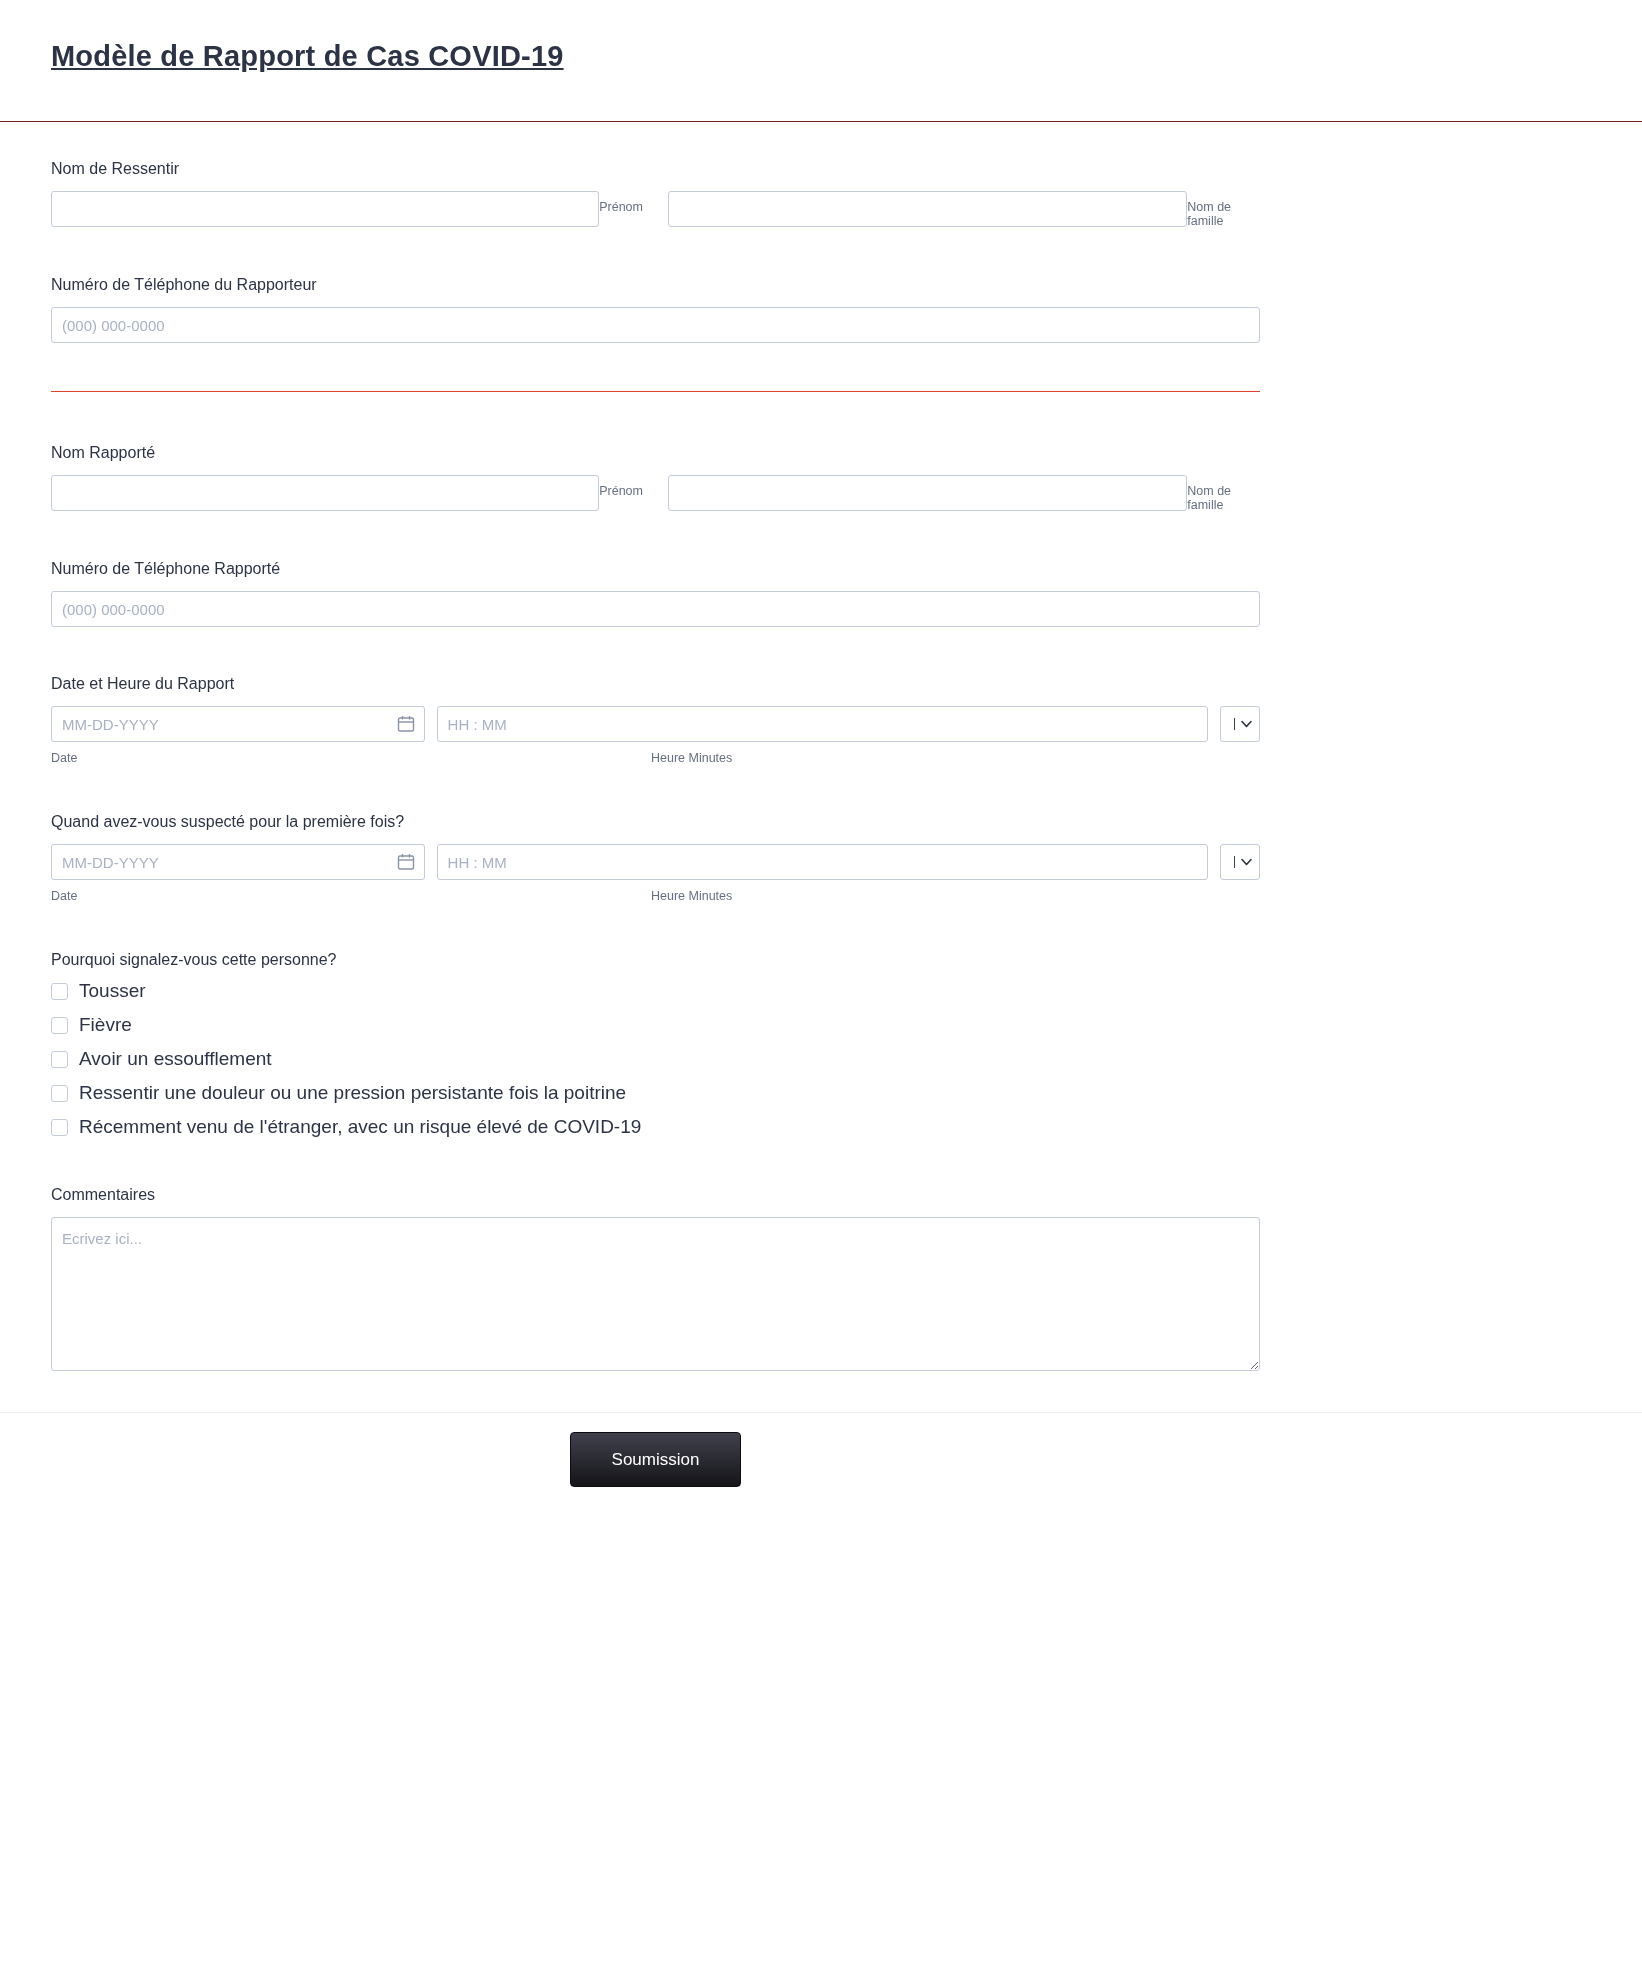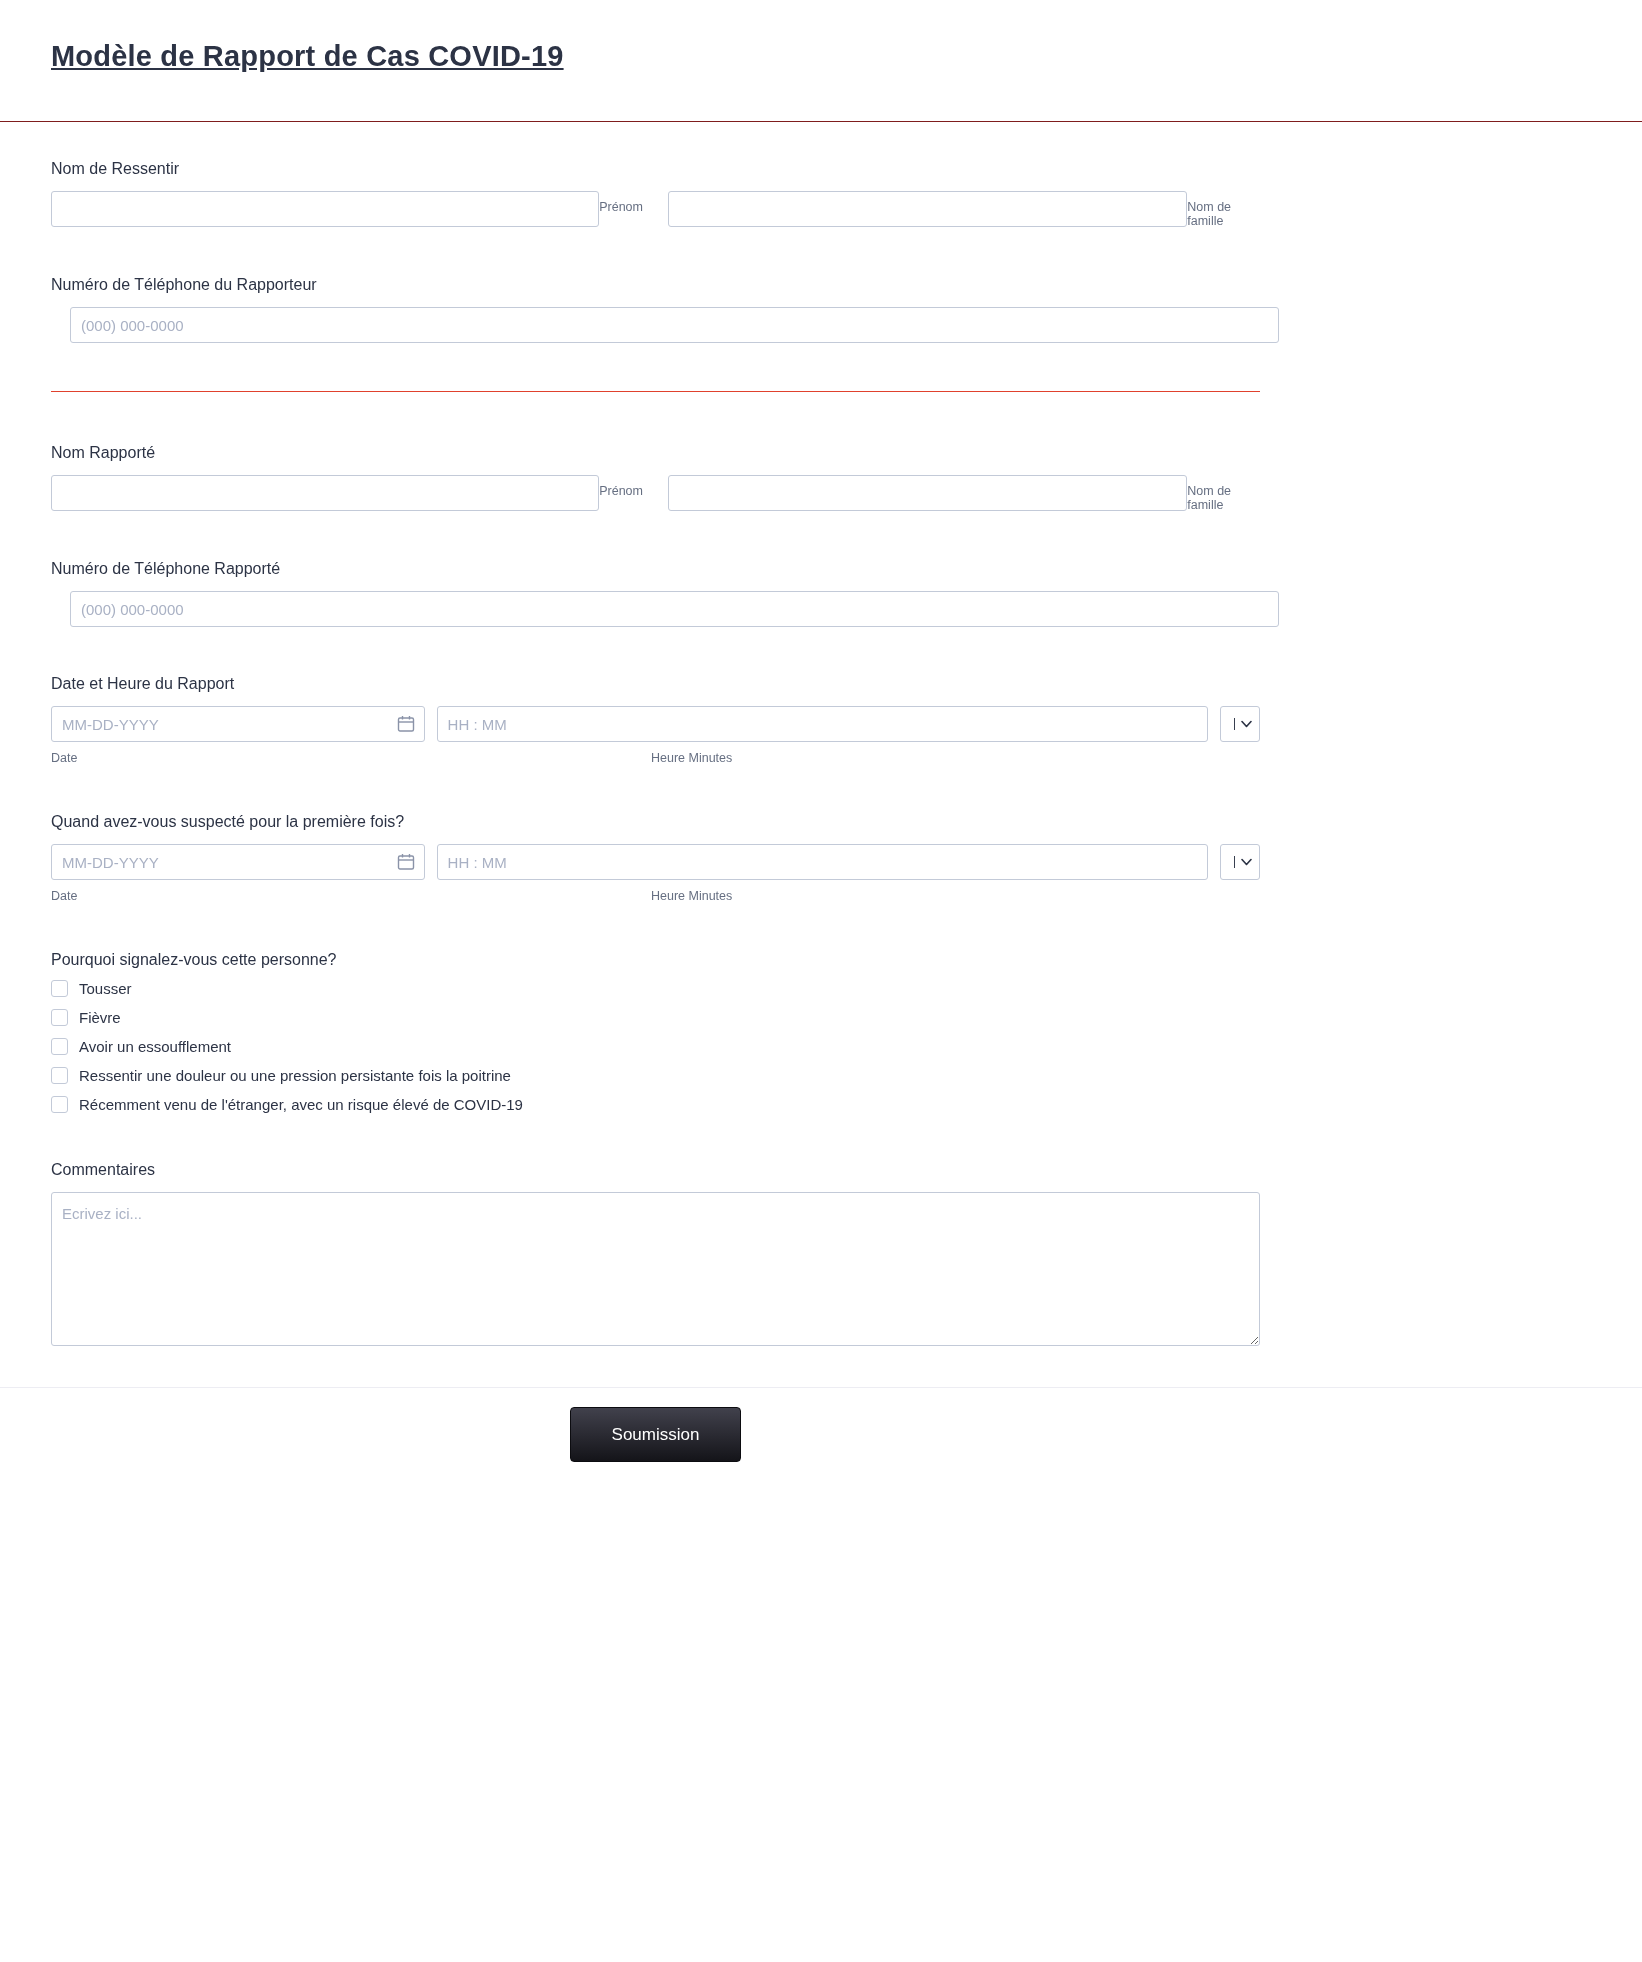--- a/index.html
+++ b/index.html
@@ -53,21 +53,21 @@
   }
   input[type="text"] { height: 36px; padding: 0 10px; width: 100%; }
   input::placeholder, textarea::placeholder { color: #a9b1c4; opacity: 1; }
 
   .sublabel {
     font-size: 12.5px;
     color: #666f82;
     margin-top: 9px;
   }
 
-  .half { width: 592px; margin-left: 19px; }
+  .half { width: 592px; }
 
   
   .red-divider {
     width: 1209px;
     height: 0;
     border-top: 1px solid #e0412d;
     margin: 42px 0 52px 0;
   }
 
   
@@ -103,21 +103,21 @@
   .checkbox-row {
     display: flex; align-items: center;
     margin-bottom: 12px; cursor: pointer;
   }
   .checkbox-row:last-child { margin-bottom: 0; }
   .checkbox-box {
     width: 17px; height: 17px;
     border: 1px solid #c3cad8; border-radius: 3px;
     background: #fff; flex: 0 0 auto;
   }
-  .checkbox-text { font-size: 15px; color: #2c3345; margin-left: 11px; }
+  .checkbox-text { font-size: 19px; color: #2c3345; margin-left: 11px; }
 
   
   .comments-field textarea {
     width: 1209px; height: 154px;
     padding: 10px 10px;
     resize: both;
     line-height: 1.4;
   }
 
   

